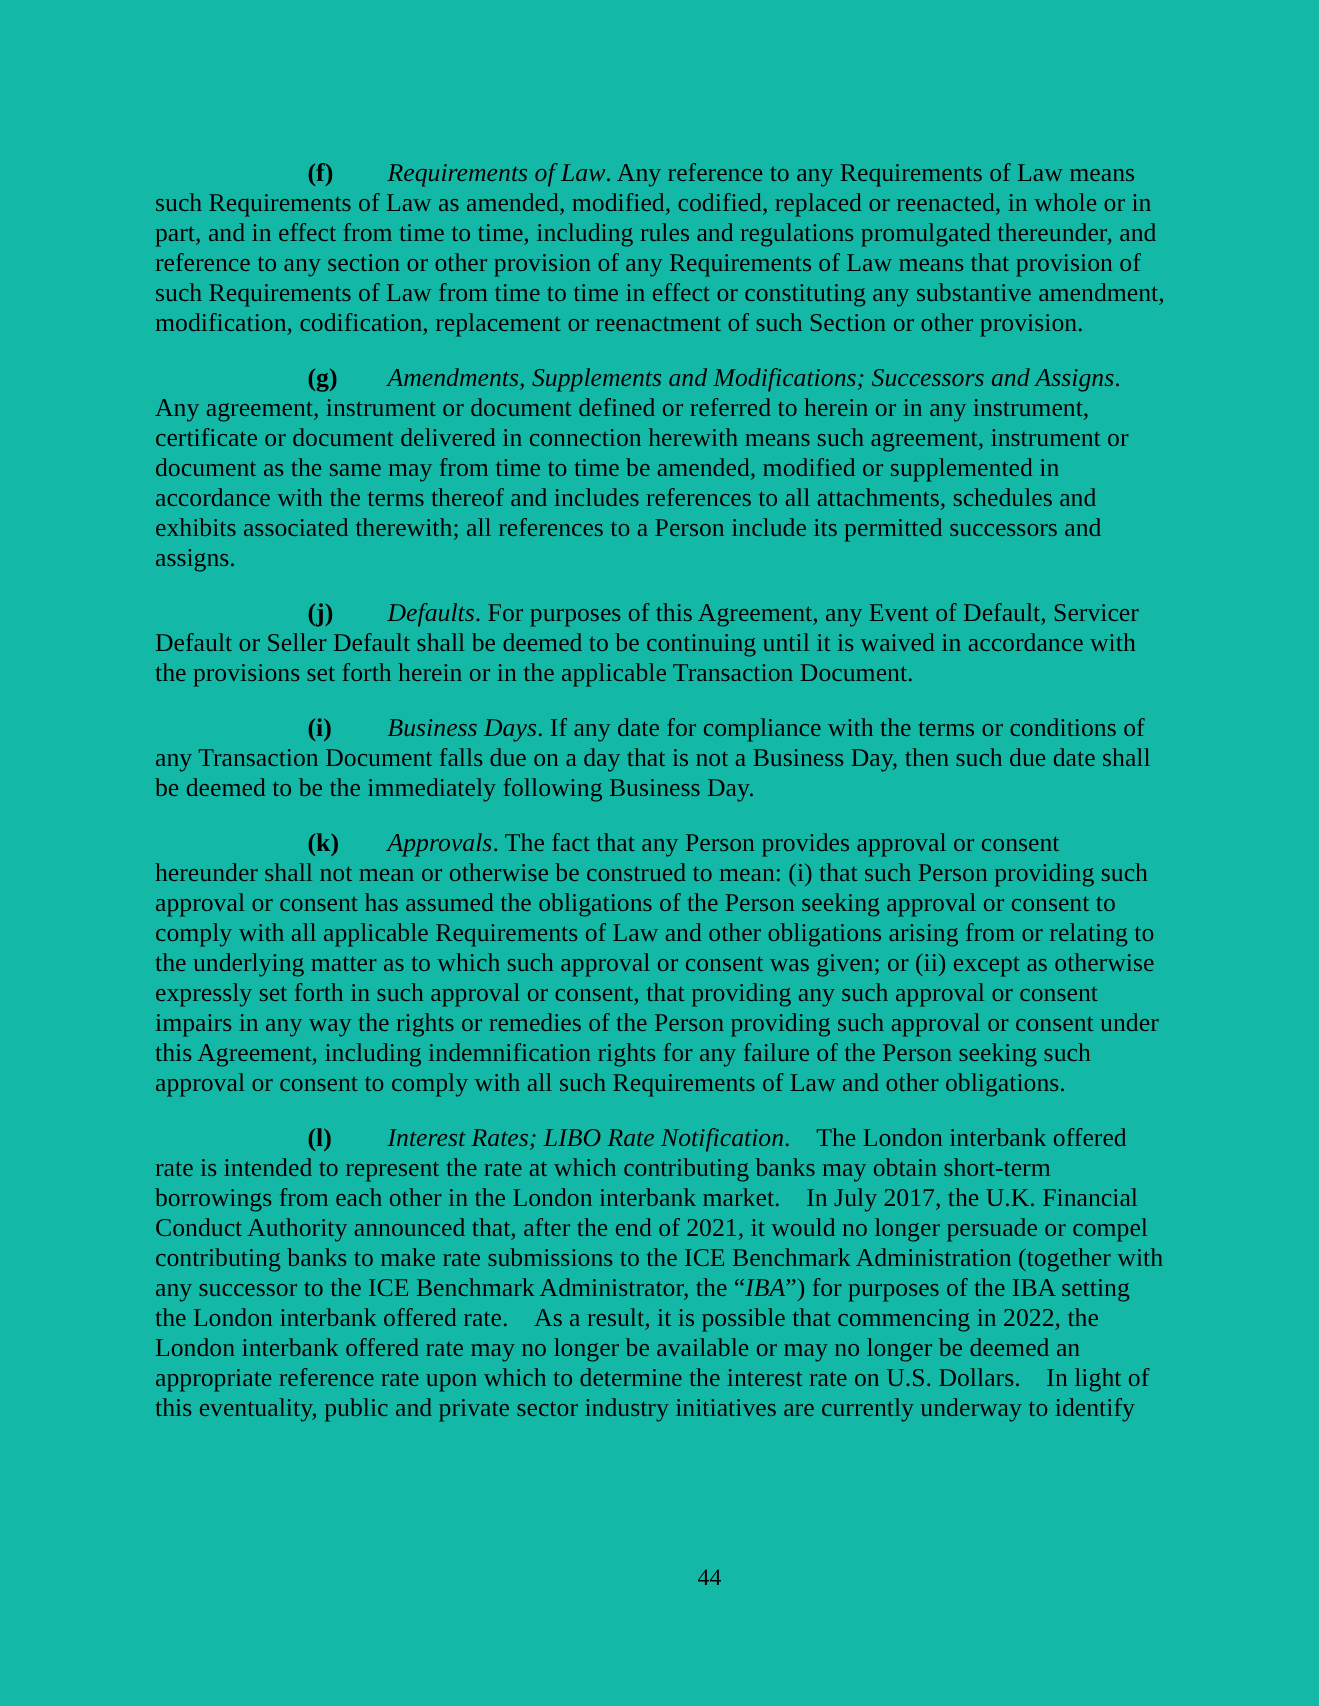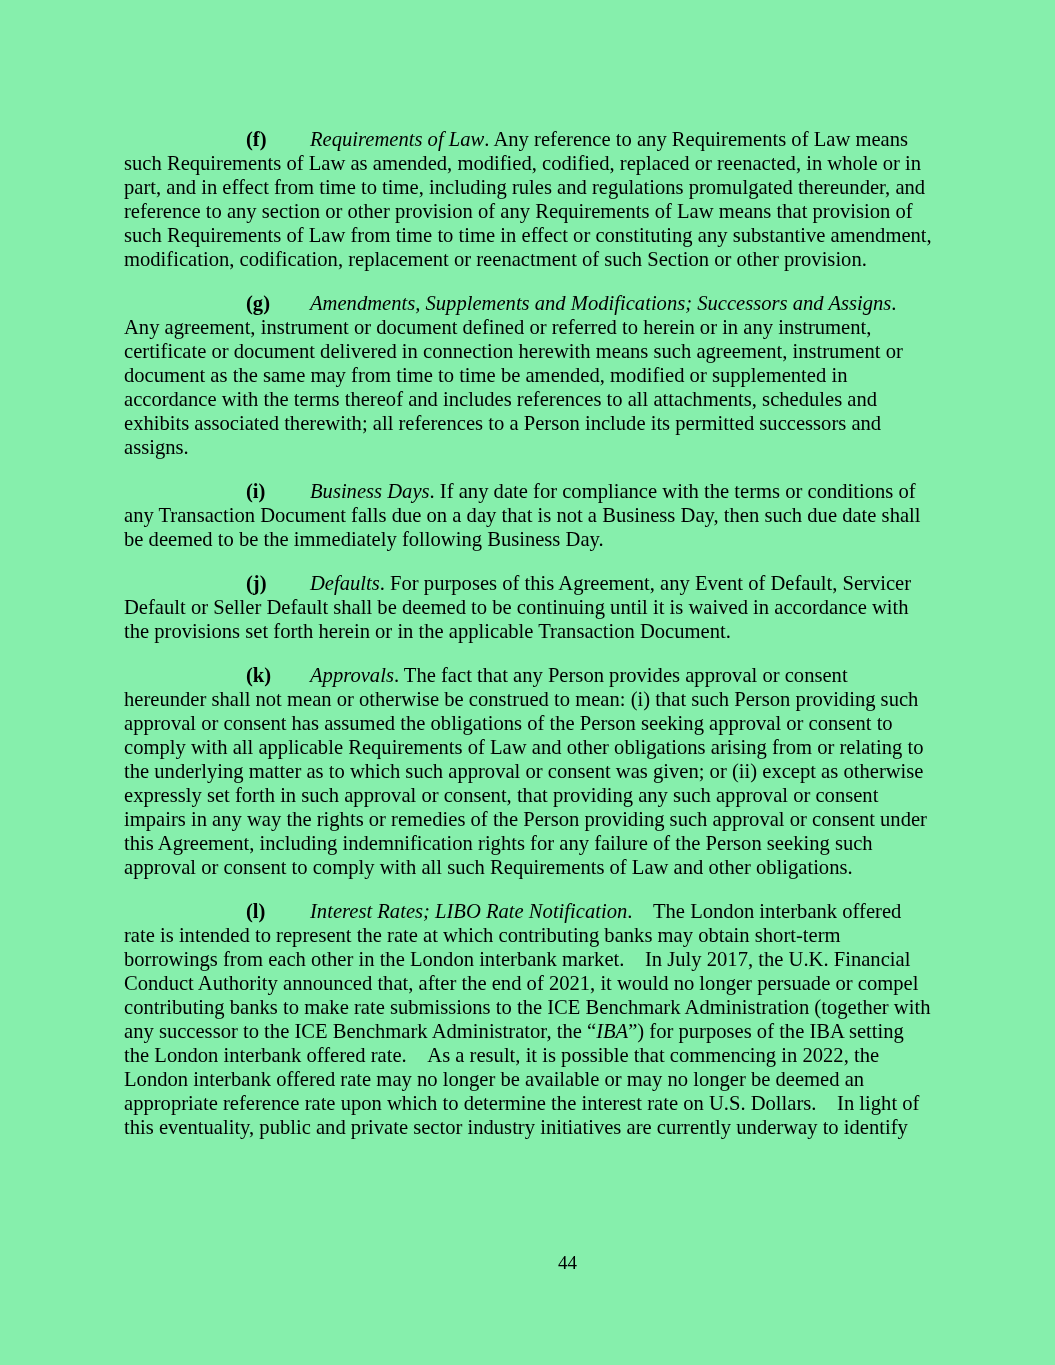--- a/index.html
+++ b/index.html
@@ -11,21 +11,21 @@
     width: 1055px;
     height: 1365px;
     position: relative;
     font-family: "Liberation Serif", "DejaVu Serif", serif;
     color: #000000;
     overflow: hidden;
   }
   .page {
     position: absolute;
     inset: 0;
-    background: #86efac;
+    background: #14b8a6;
   }
   .page-content {
     position: absolute;
     left: 124px;
     top: 127px;
     width: 810px;
     font-size: 20.6px;
     line-height: 24px;
   }
   .para {
@@ -53,19 +53,19 @@
     padding-left: 40px;
   }
 </style>
 </head>
 <body>
 
 <div class="page">
   <div class="page-content">
       <p class="para"><span class="plabel">(f)</span><span class="run italic">Requirements of Law</span><span class="run">. Any reference to any Requirements of Law means such Requirements of Law as amended, modified, codified, replaced or reenacted, in whole or in part, and in effect from time to time, including rules and regulations promulgated thereunder, and reference to any section or other provision of any Requirements of Law means that provision of such Requirements of Law from time to time in effect or constituting any substantive amendment, modification, codification, replacement or reenactment of such Section or other provision.</span></p>
       <p class="para"><span class="plabel">(g)</span><span class="run italic">Amendments, Supplements and Modifications; Successors and Assigns</span><span class="run">. Any agreement, instrument or document defined or referred to herein or in any instrument, certificate or document delivered in connection herewith means such agreement, instrument or document as the same may from time to time be amended, modified or supplemented in accordance with the terms thereof and includes references to all attachments, schedules and exhibits associated therewith; all references to a Person include its permitted successors and assigns.</span></p>
+      <p class="para"><span class="plabel">(j)</span><span class="run italic">Defaults</span><span class="run">. For purposes of this Agreement, any Event of Default, Servicer Default or Seller Default shall be deemed to be continuing until it is waived in accordance with the provisions set forth herein or in the applicable Transaction Document.</span></p>
       <p class="para"><span class="plabel">(i)</span><span class="run italic">Business Days</span><span class="run">. If any date for compliance with the terms or conditions of any Transaction Document falls due on a day that is not a Business Day, then such due date shall be deemed to be the immediately following Business Day.</span></p>
-      <p class="para"><span class="plabel">(j)</span><span class="run italic">Defaults</span><span class="run">. For purposes of this Agreement, any Event of Default, Servicer Default or Seller Default shall be deemed to be continuing until it is waived in accordance with the provisions set forth herein or in the applicable Transaction Document.</span></p>
       <p class="para"><span class="plabel">(k)</span><span class="run italic">Approvals</span><span class="run">. The fact that any Person provides approval or consent hereunder shall not mean or otherwise be construed to mean: (i) that such Person providing such approval or consent has assumed the obligations of the Person seeking approval or consent to comply with all applicable Requirements of Law and other obligations arising from or relating to the underlying matter as to which such approval or consent was given; or (ii) except as otherwise expressly set forth in such approval or consent, that providing any such approval or consent impairs in any way the rights or remedies of the Person providing such approval or consent under this Agreement, including indemnification rights for any failure of the Person seeking such approval or consent to comply with all such Requirements of Law and other obligations.</span></p>
       <p class="para"><span class="plabel">(l)</span><span class="run italic">Interest Rates; LIBO Rate Notification</span><span class="run">. The London interbank offered rate is intended to represent the rate at which contributing banks may obtain short-term borrowings from each other in the London interbank market. In July 2017, the U.K. Financial Conduct Authority announced that, after the end of 2021, it would no longer persuade or compel contributing banks to make rate submissions to the ICE Benchmark Administration (together with any successor to the ICE Benchmark Administrator, the “</span><span class="run italic">IBA</span><span class="run">”) for purposes of the IBA setting the London interbank offered rate. As a result, it is possible that commencing in 2022, the London interbank offered rate may no longer be available or may no longer be deemed an appropriate reference rate upon which to determine the interest rate on U.S. Dollars. In light of this eventuality, public and private sector industry initiatives are currently underway to identify</span></p>
     </div>
   <div class="page-number">44</div>
 </div>
 
 </body></html>

